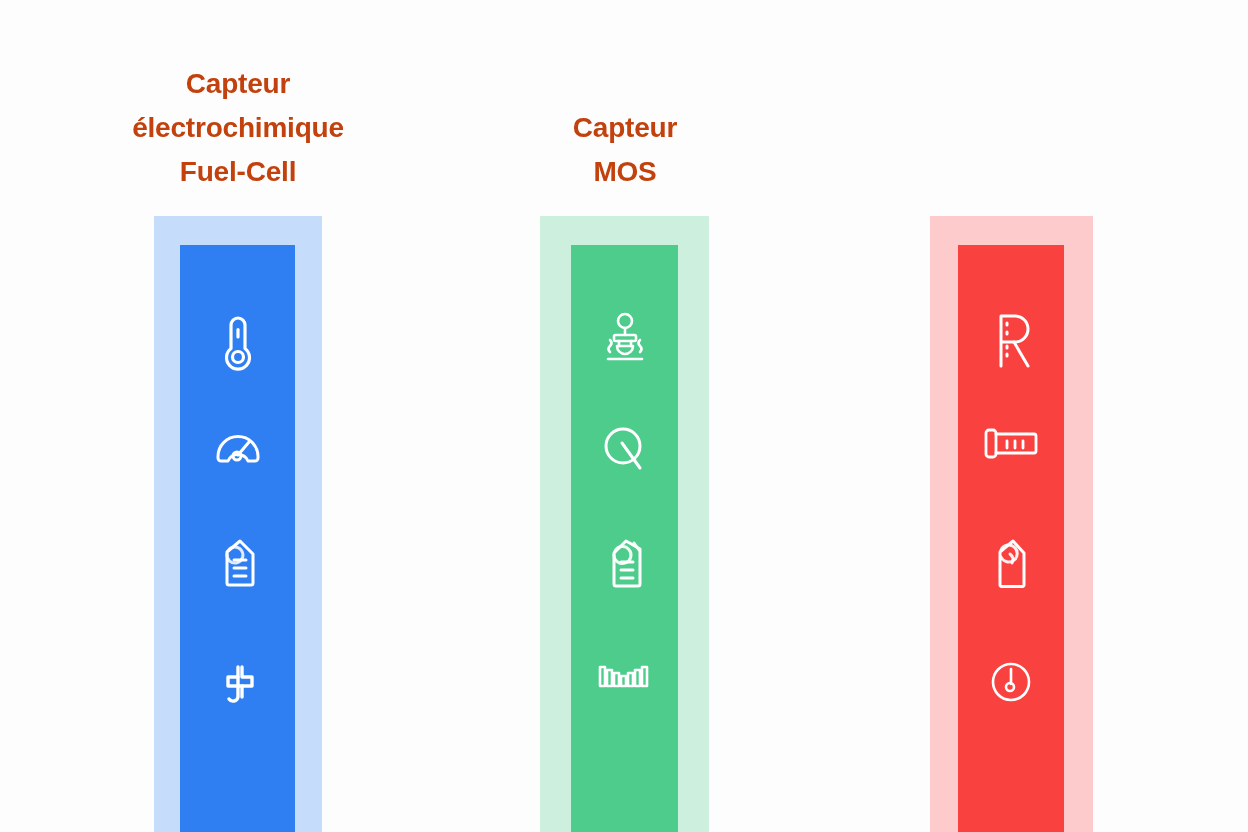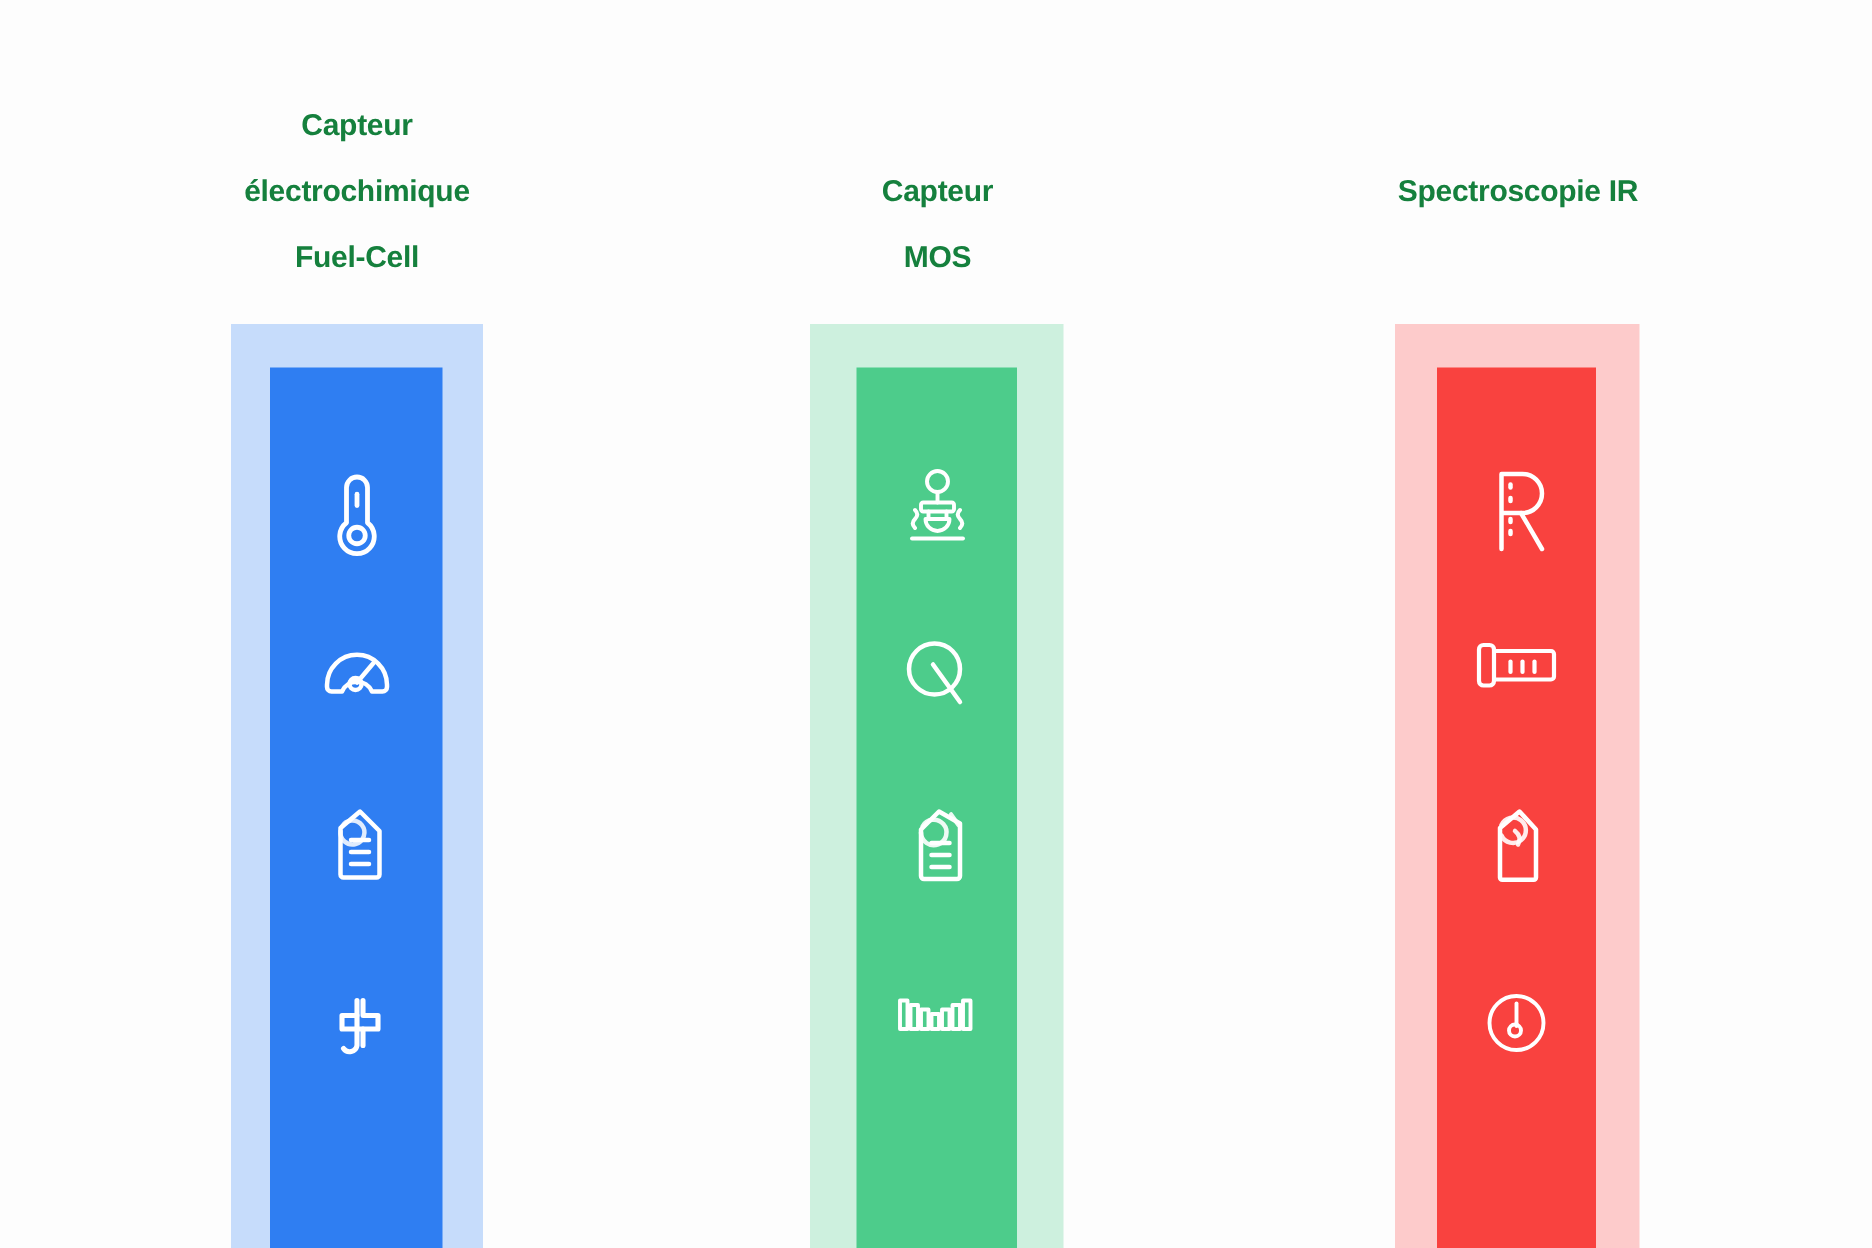--- a/index.html
+++ b/index.html
@@ -24,23 +24,23 @@
     position: absolute;
     top: 0;
     height: 832px;
   }
   .col-title {
     position: absolute;
     left: 0;
     width: 100%;
     text-align: center;
     font-weight: bold;
-    font-size: 20px;
+    font-size: 28px;
     line-height: 44px;
-    color: #15803d;
+    color: #c2410c;
     letter-spacing: -0.2px;
     white-space: pre-line;
   }
   .outer-band {
     position: absolute;
     left: 0;
     width: 100%;
     top: 216px;
     bottom: 0;
   }
@@ -197,21 +197,20 @@
             <path d="M38 10 h5 v16 h-5 Z"></path>
             <path d="M45 7 h5 v19 h-5 Z"></path>
           </svg>
         </span>
       </div>
 
     </div>
   </div>
 
   <div class="column" id="col-3">
-    <div class="col-title">Spectroscopie IR</div>
     <div class="outer-band" style="background: rgb(253, 203, 203);"></div>
     <div class="inner-bar" style="background: rgb(249, 66, 63);">
 
       <div class="icon-slot slot-1">
         <span>
           <svg width="46" height="58" viewBox="0 0 46 58" fill="none" stroke="#ffffff" stroke-width="3" stroke-linecap="round" stroke-linejoin="round">
             <path d="M13 54 V4 h14 a13 13 0 0 1 0 26 H13"></path>
             <path d="M26 30 L40 54"></path>
             <line x1="19" y1="11" x2="19" y2="13"></line>
             <line x1="19" y1="20" x2="19" y2="22"></line>

